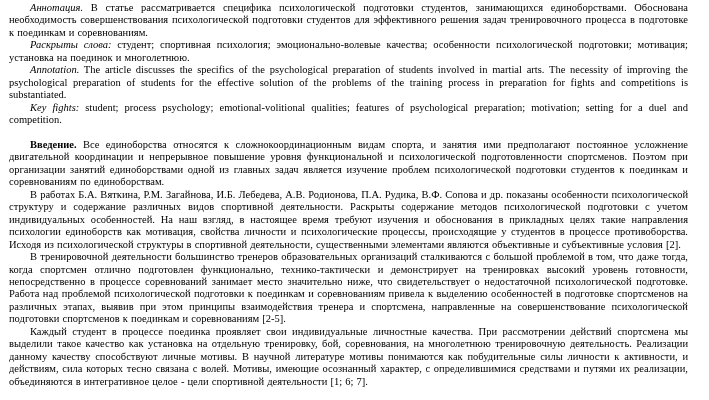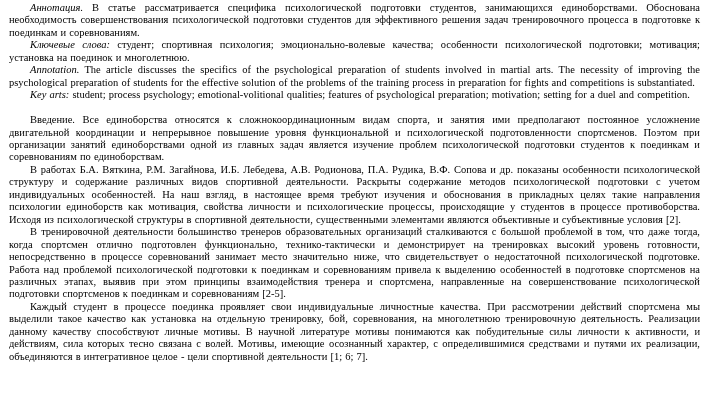--- a/index.html
+++ b/index.html
@@ -9,51 +9,51 @@
   }
   body {
     width: 709px;
     height: 400px;
     overflow: hidden;
   }
   .page {
     box-sizing: border-box;
     width: 709px;
     height: 400px;
-    padding: 2px 9px 0 9px;
+    padding: 2px 21px 0 9px;
     overflow: hidden;
     background: #ffffff;
     color: #000000;
     font-family: "Liberation Serif", serif;
     font-size: 10.5px;
     line-height: 12.45px;
   }
   p.para {
     margin: 0;
     padding: 0;
     text-indent: 21px;
     text-align: justify;
     word-spacing: 0.5px;
   }
   .lead-italic { font-style: italic; }
-  .lead-bold { font-weight: normal; }
+  .lead-bold { font-weight: bold; }
   .spacer { height: 12.45px; }
 </style>
 </head>
 <body>
 
 <div class="page">
 
   <p class="para"><span class="lead-italic">Аннотация.</span><span> В статье рассматривается специфика психологической подготовки студентов, занимающихся единоборствами. Обоснована необходимость совершенствования психологической подготовки студентов для эффективного решения задач тренировочного процесса в подготовке к поединкам и соревнованиям.</span></p>
 
-  <p class="para"><span class="lead-italic">Ключевые слова:</span><span> студент; спортивная психология; эмоционально-волевые качества; особенности психологической подготовки; мотивация; установка на поединок и многолетнюю.</span></p>
+  <p class="para"><span class="lead-italic">Раскрыты слова:</span><span> студент; спортивная психология; эмоционально-волевые качества; особенности психологической подготовки; мотивация; установка на поединок и многолетнюю.</span></p>
 
   <p class="para"><span class="lead-italic">Annotation.</span><span> The article discusses the specifics of the psychological preparation of students involved in martial arts. The necessity of improving the psychological preparation of students for the effective solution of the problems of the training process in preparation for fights and competitions is substantiated.</span></p>
 
-  <p class="para"><span class="lead-italic">Key arts:</span><span> student; process psychology; emotional-volitional qualities; features of psychological preparation; motivation; setting for a duel and competition.</span></p>
+  <p class="para"><span class="lead-italic">Key fights:</span><span> student; process psychology; emotional-volitional qualities; features of psychological preparation; motivation; setting for a duel and competition.</span></p>
 
   <div class="spacer"></div>
 
   <p class="para"><span class="lead-bold">Введение.</span><span> Все единоборства относятся к сложнокоординационным видам спорта, и занятия ими предполагают постоянное усложнение двигательной координации и непрерывное повышение уровня функциональной и психологической подготовленности спортсменов. Поэтом при организации занятий единоборствами одной из главных задач является изучение проблем психологической подготовки студентов к поединкам и соревнованиям по единоборствам.</span></p>
 
   <p class="para"><span>В работах Б.А. Вяткина, Р.М. Загайнова, И.Б. Лебедева, А.В. Родионова, П.А. Рудика, В.Ф. Сопова и др. показаны особенности психологической структуру и содержание различных видов спортивной деятельности. Раскрыты содержание методов психологической подготовки с учетом индивидуальных особенностей. На наш взгляд, в настоящее время требуют изучения и обоснования в прикладных целях такие направления психологии единоборств как мотивация, свойства личности и психологические процессы, происходящие у студентов в процессе противоборства. Исходя из психологической структуры в спортивной деятельности, существенными элементами являются объективные и субъективные условия [2].</span></p>
 
   <p class="para"><span>В тренировочной деятельности большинство тренеров образовательных организаций сталкиваются с большой проблемой в том, что даже тогда, когда спортсмен отлично подготовлен функционально, технико-тактически и демонстрирует на тренировках высокий уровень готовности, непосредственно в процессе соревнований занимает место значительно ниже, что свидетельствует о недостаточной психологической подготовке. Работа над проблемой психологической подготовки к поединкам и соревнованиям привела к выделению особенностей в подготовке спортсменов на различных этапах, выявив при этом принципы взаимодействия тренера и спортсмена, направленные на совершенствование психологической подготовки спортсменов к поединкам и соревнованиям [2-5].</span></p>
 
   <p class="para"><span>Каждый студент в процессе поединка проявляет свои индивидуальные личностные качества. При рассмотрении действий спортсмена мы выделили такое качество как установка на отдельную тренировку, бой, соревнования, на многолетнюю тренировочную деятельность. Реализации данному качеству способствуют личные мотивы. В научной литературе мотивы понимаются как побудительные силы личности к активности, и действиям, сила которых тесно связана с волей. Мотивы, имеющие осознанный характер, с определившимися средствами и путями их реализации, объединяются в интегративное целое - цели спортивной деятельности [1; 6; 7].</span></p>

